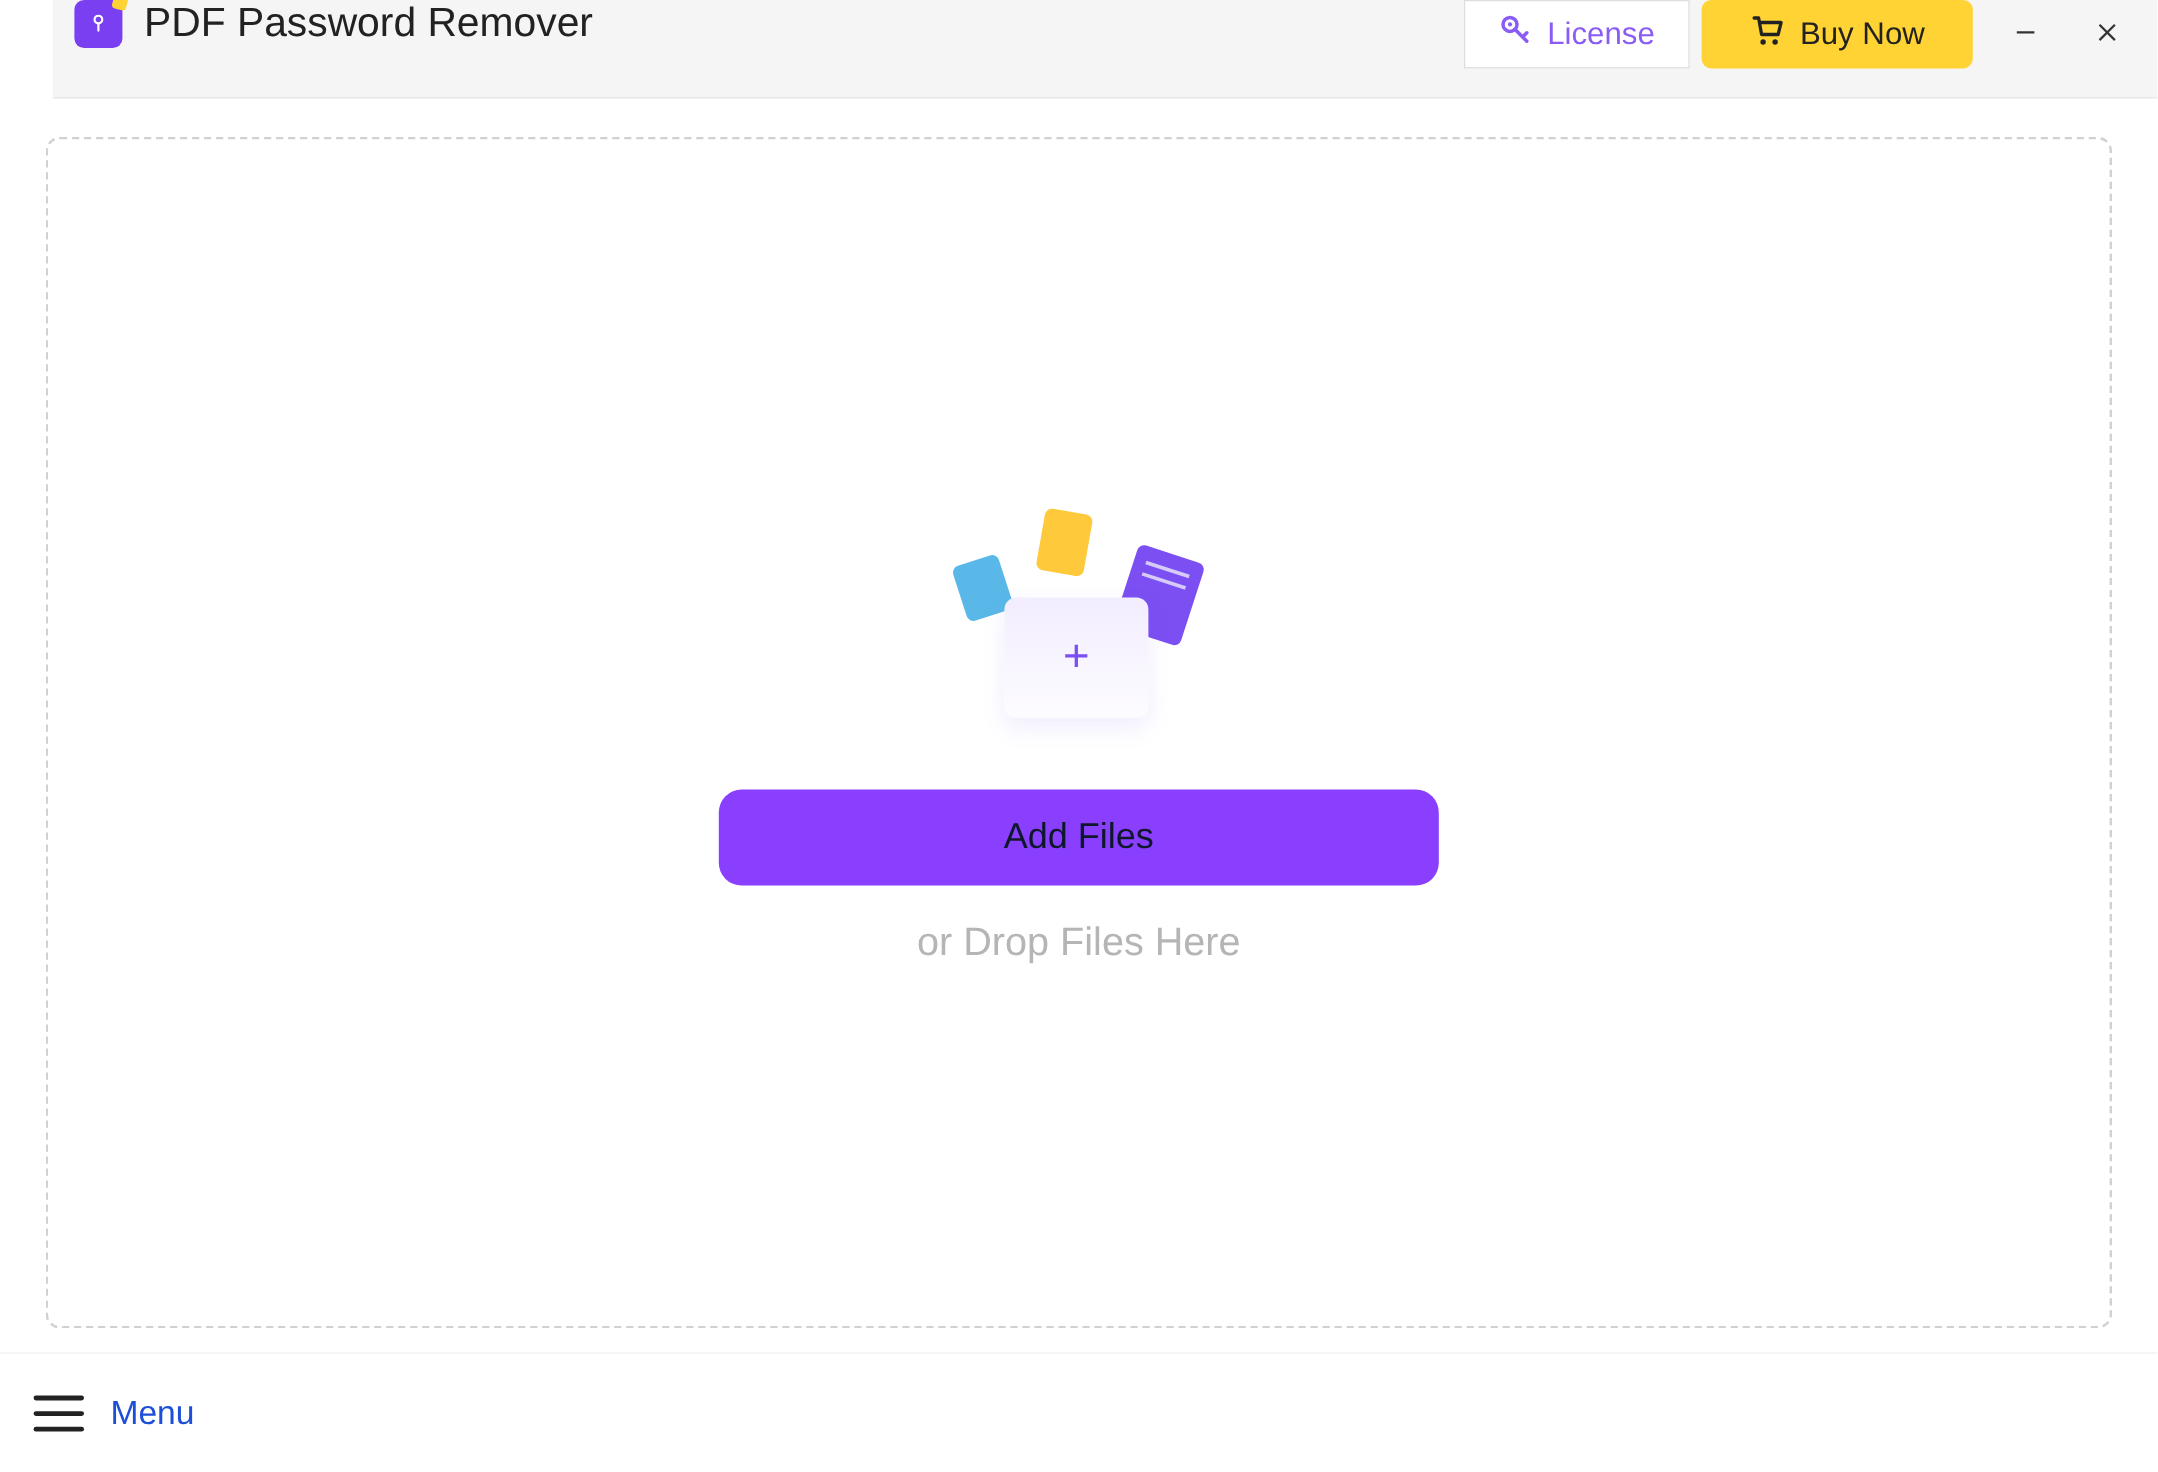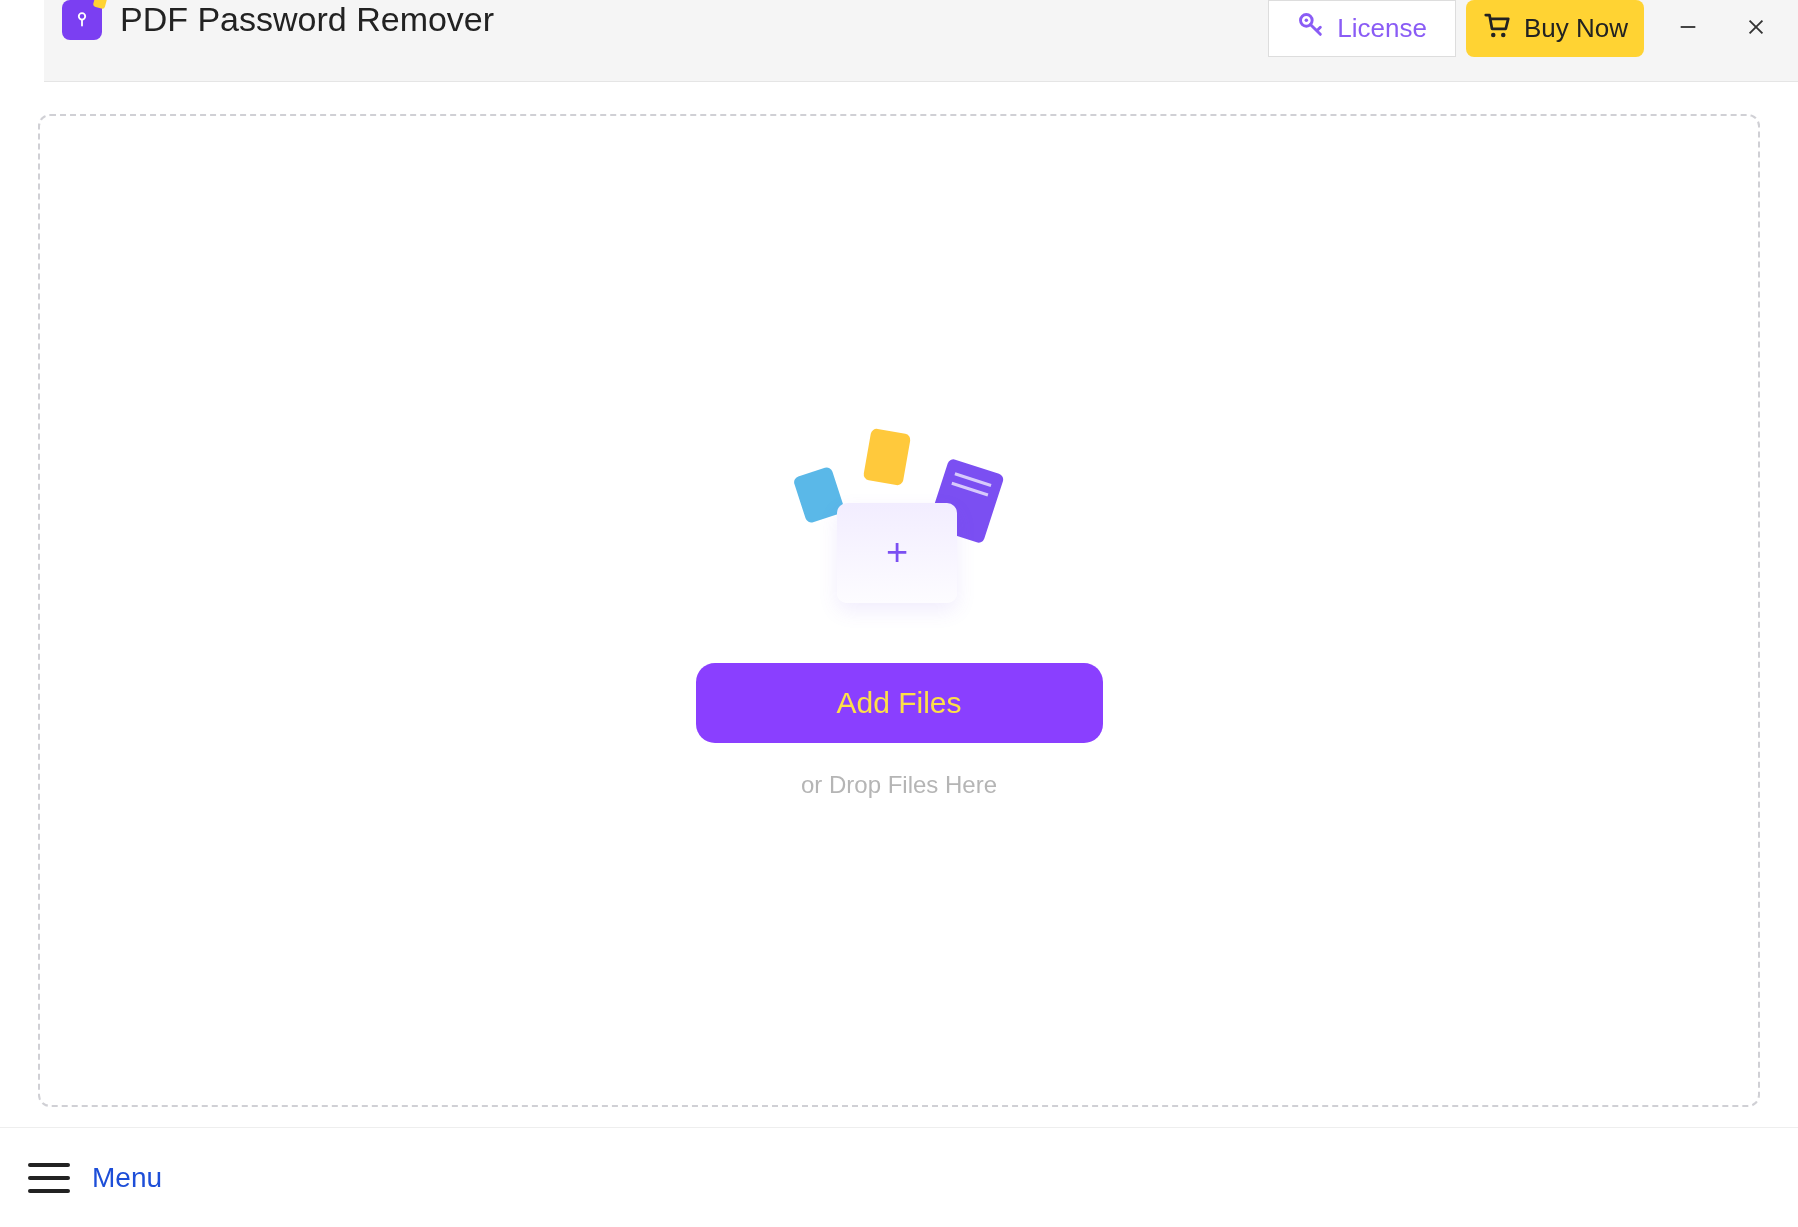--- a/index.html
+++ b/index.html
@@ -85,21 +85,21 @@
 
     .btn-license svg {
       width: 28px;
       height: 28px;
     }
 
     .btn-buynow {
       background: #ffd333;
       border: none;
       border-radius: 8px;
-      padding: 10px 16px;
+      padding: 10px 40px;
       display: flex;
       align-items: center;
       gap: 12px;
       cursor: pointer;
       font-size: 26px;
       color: #222;
       font-weight: 500;
     }
 
     .btn-buynow svg {
@@ -205,34 +205,34 @@
       box-shadow: 0 8px 20px rgba(120,80,240,0.1);
     }
 
     .doc-main-plus {
       font-size: 38px;
       color: #7b4ff2;
       font-weight: 300;
     }
 
     .btn-add-files {
-      width: 407px;
+      width: 600px;
       height: 80px;
       background: #8a3fff;
       border: none;
       border-radius: 19px;
-      color: #fde047;
+      color: #0f172a;
       font-size: 30px;
       font-weight: 400;
       cursor: pointer;
     }
 
     .drop-hint {
       margin-top: 28px;
-      font-size: 24px;
+      font-size: 33px;
       color: #b5b5b5;
     }
 
     
     .footer {
       height: 100px;
       display: flex;
       align-items: center;
       justify-content: space-between;
       padding: 0 28px;

